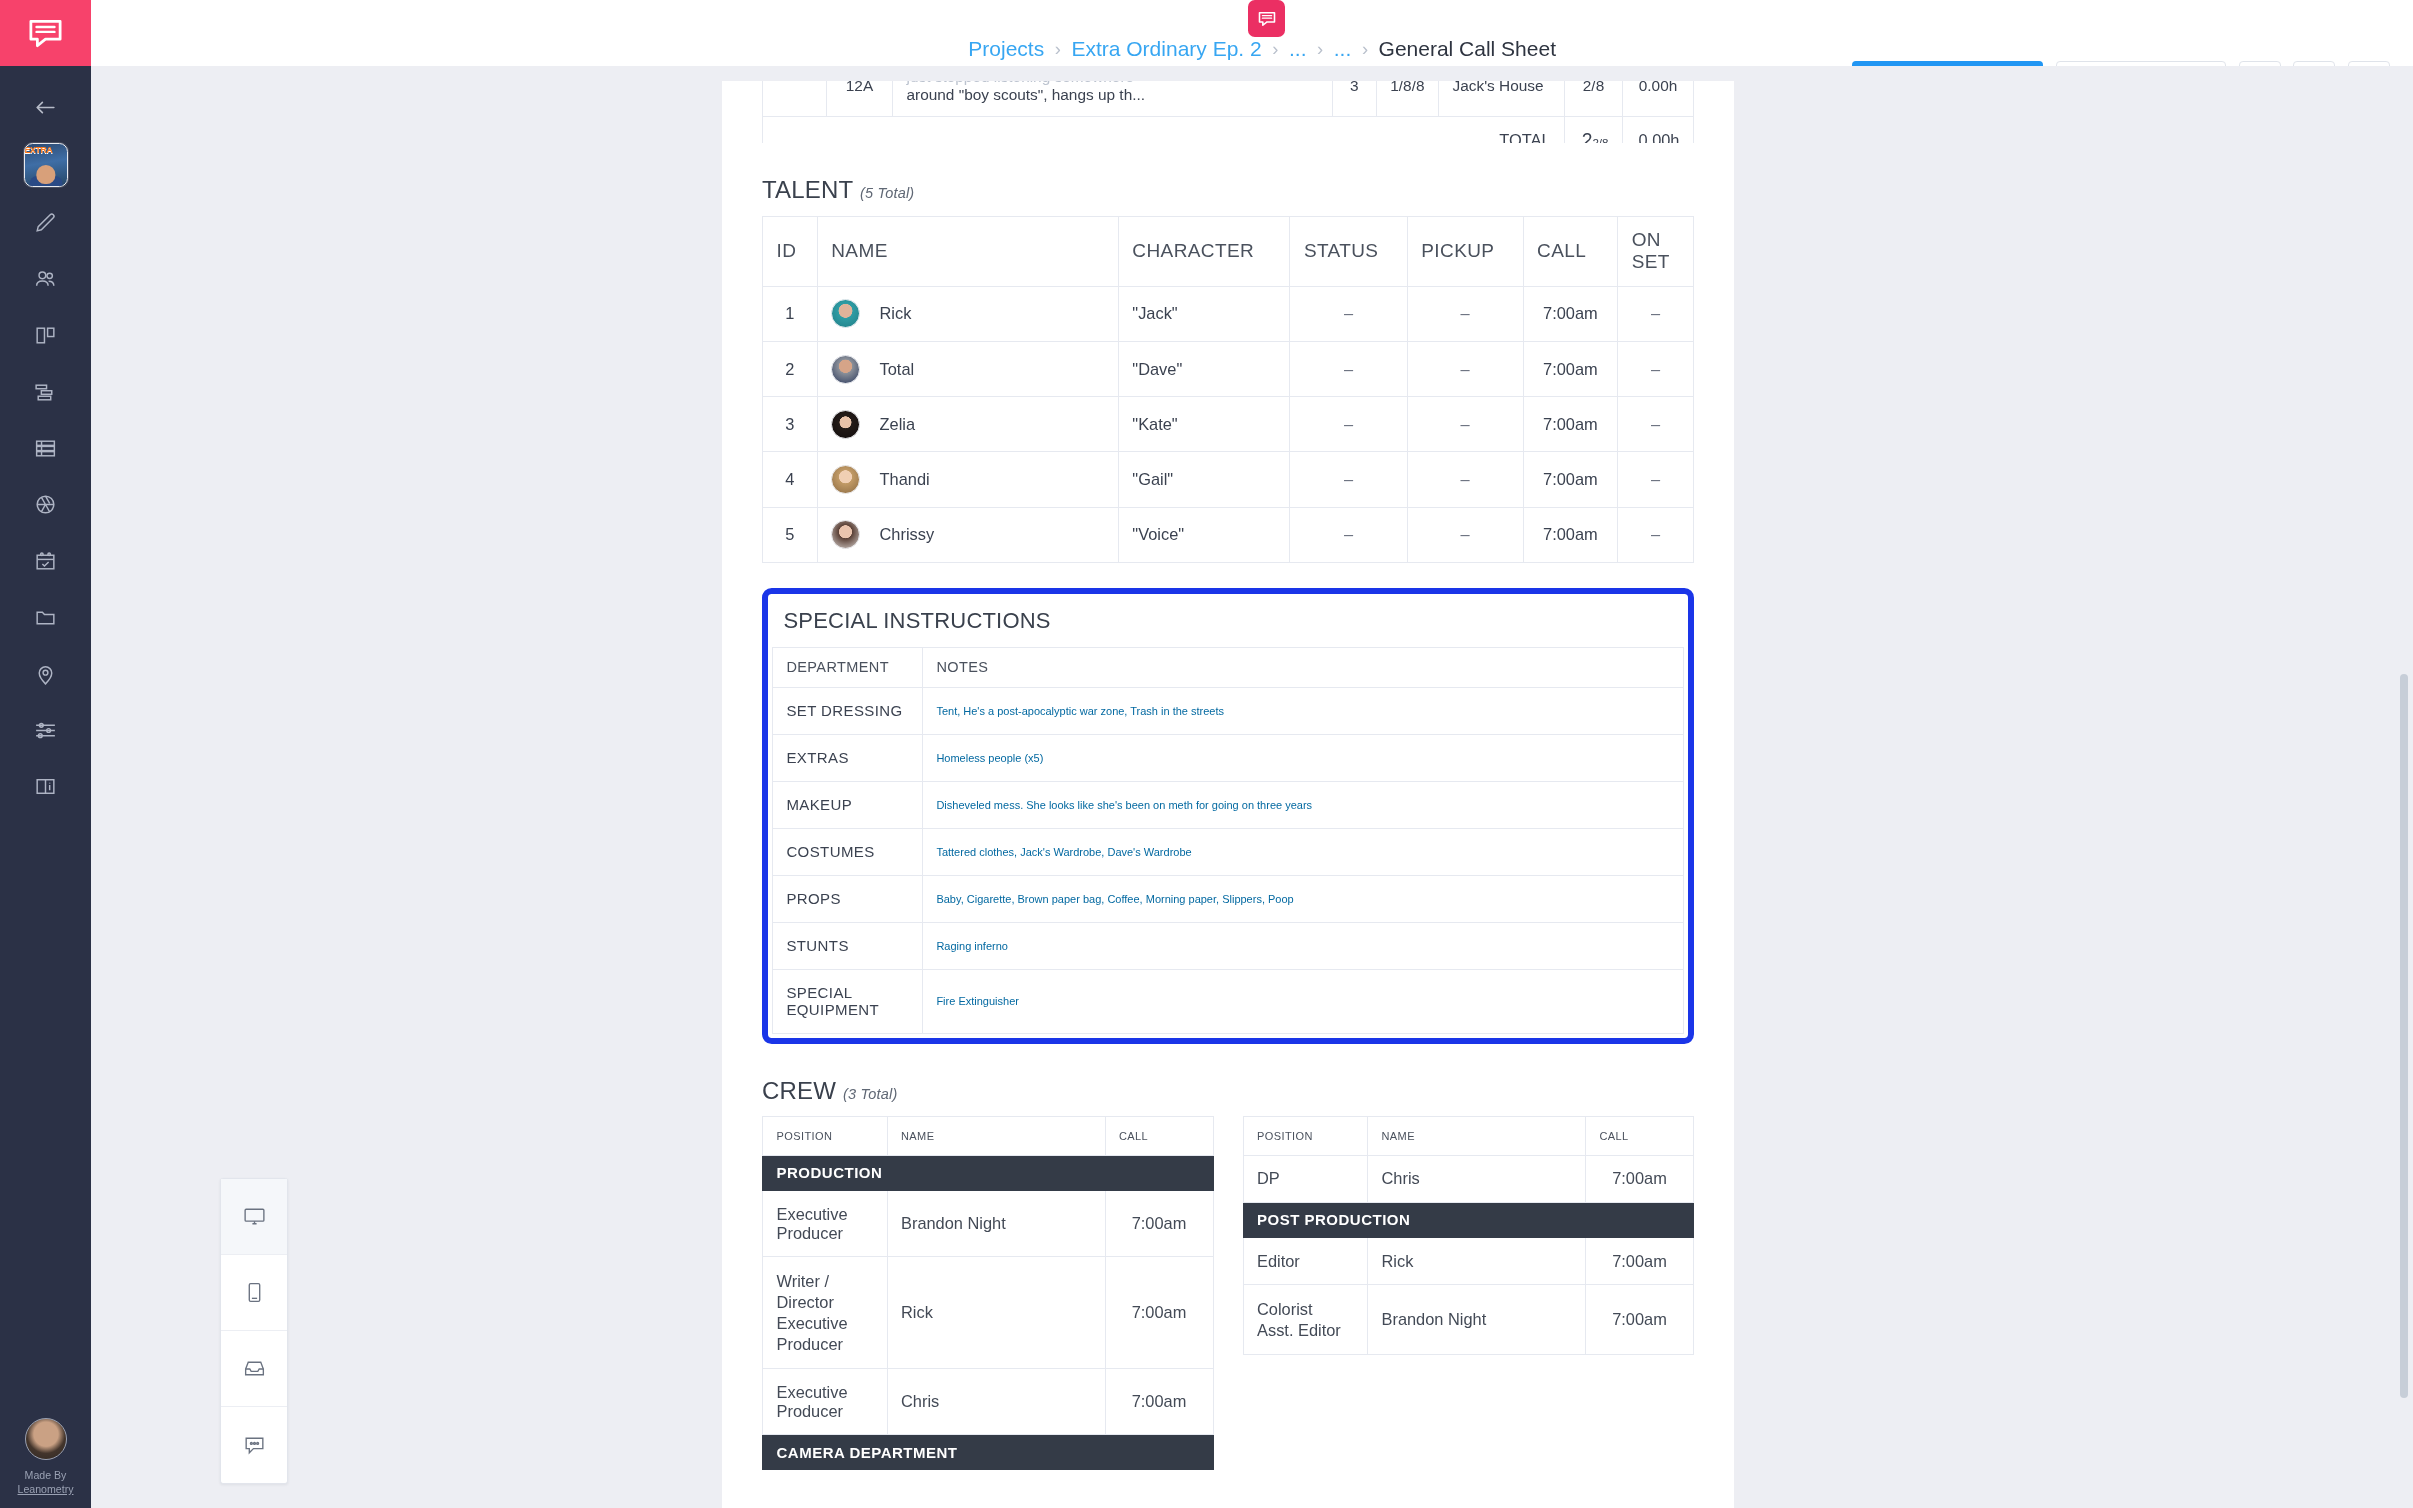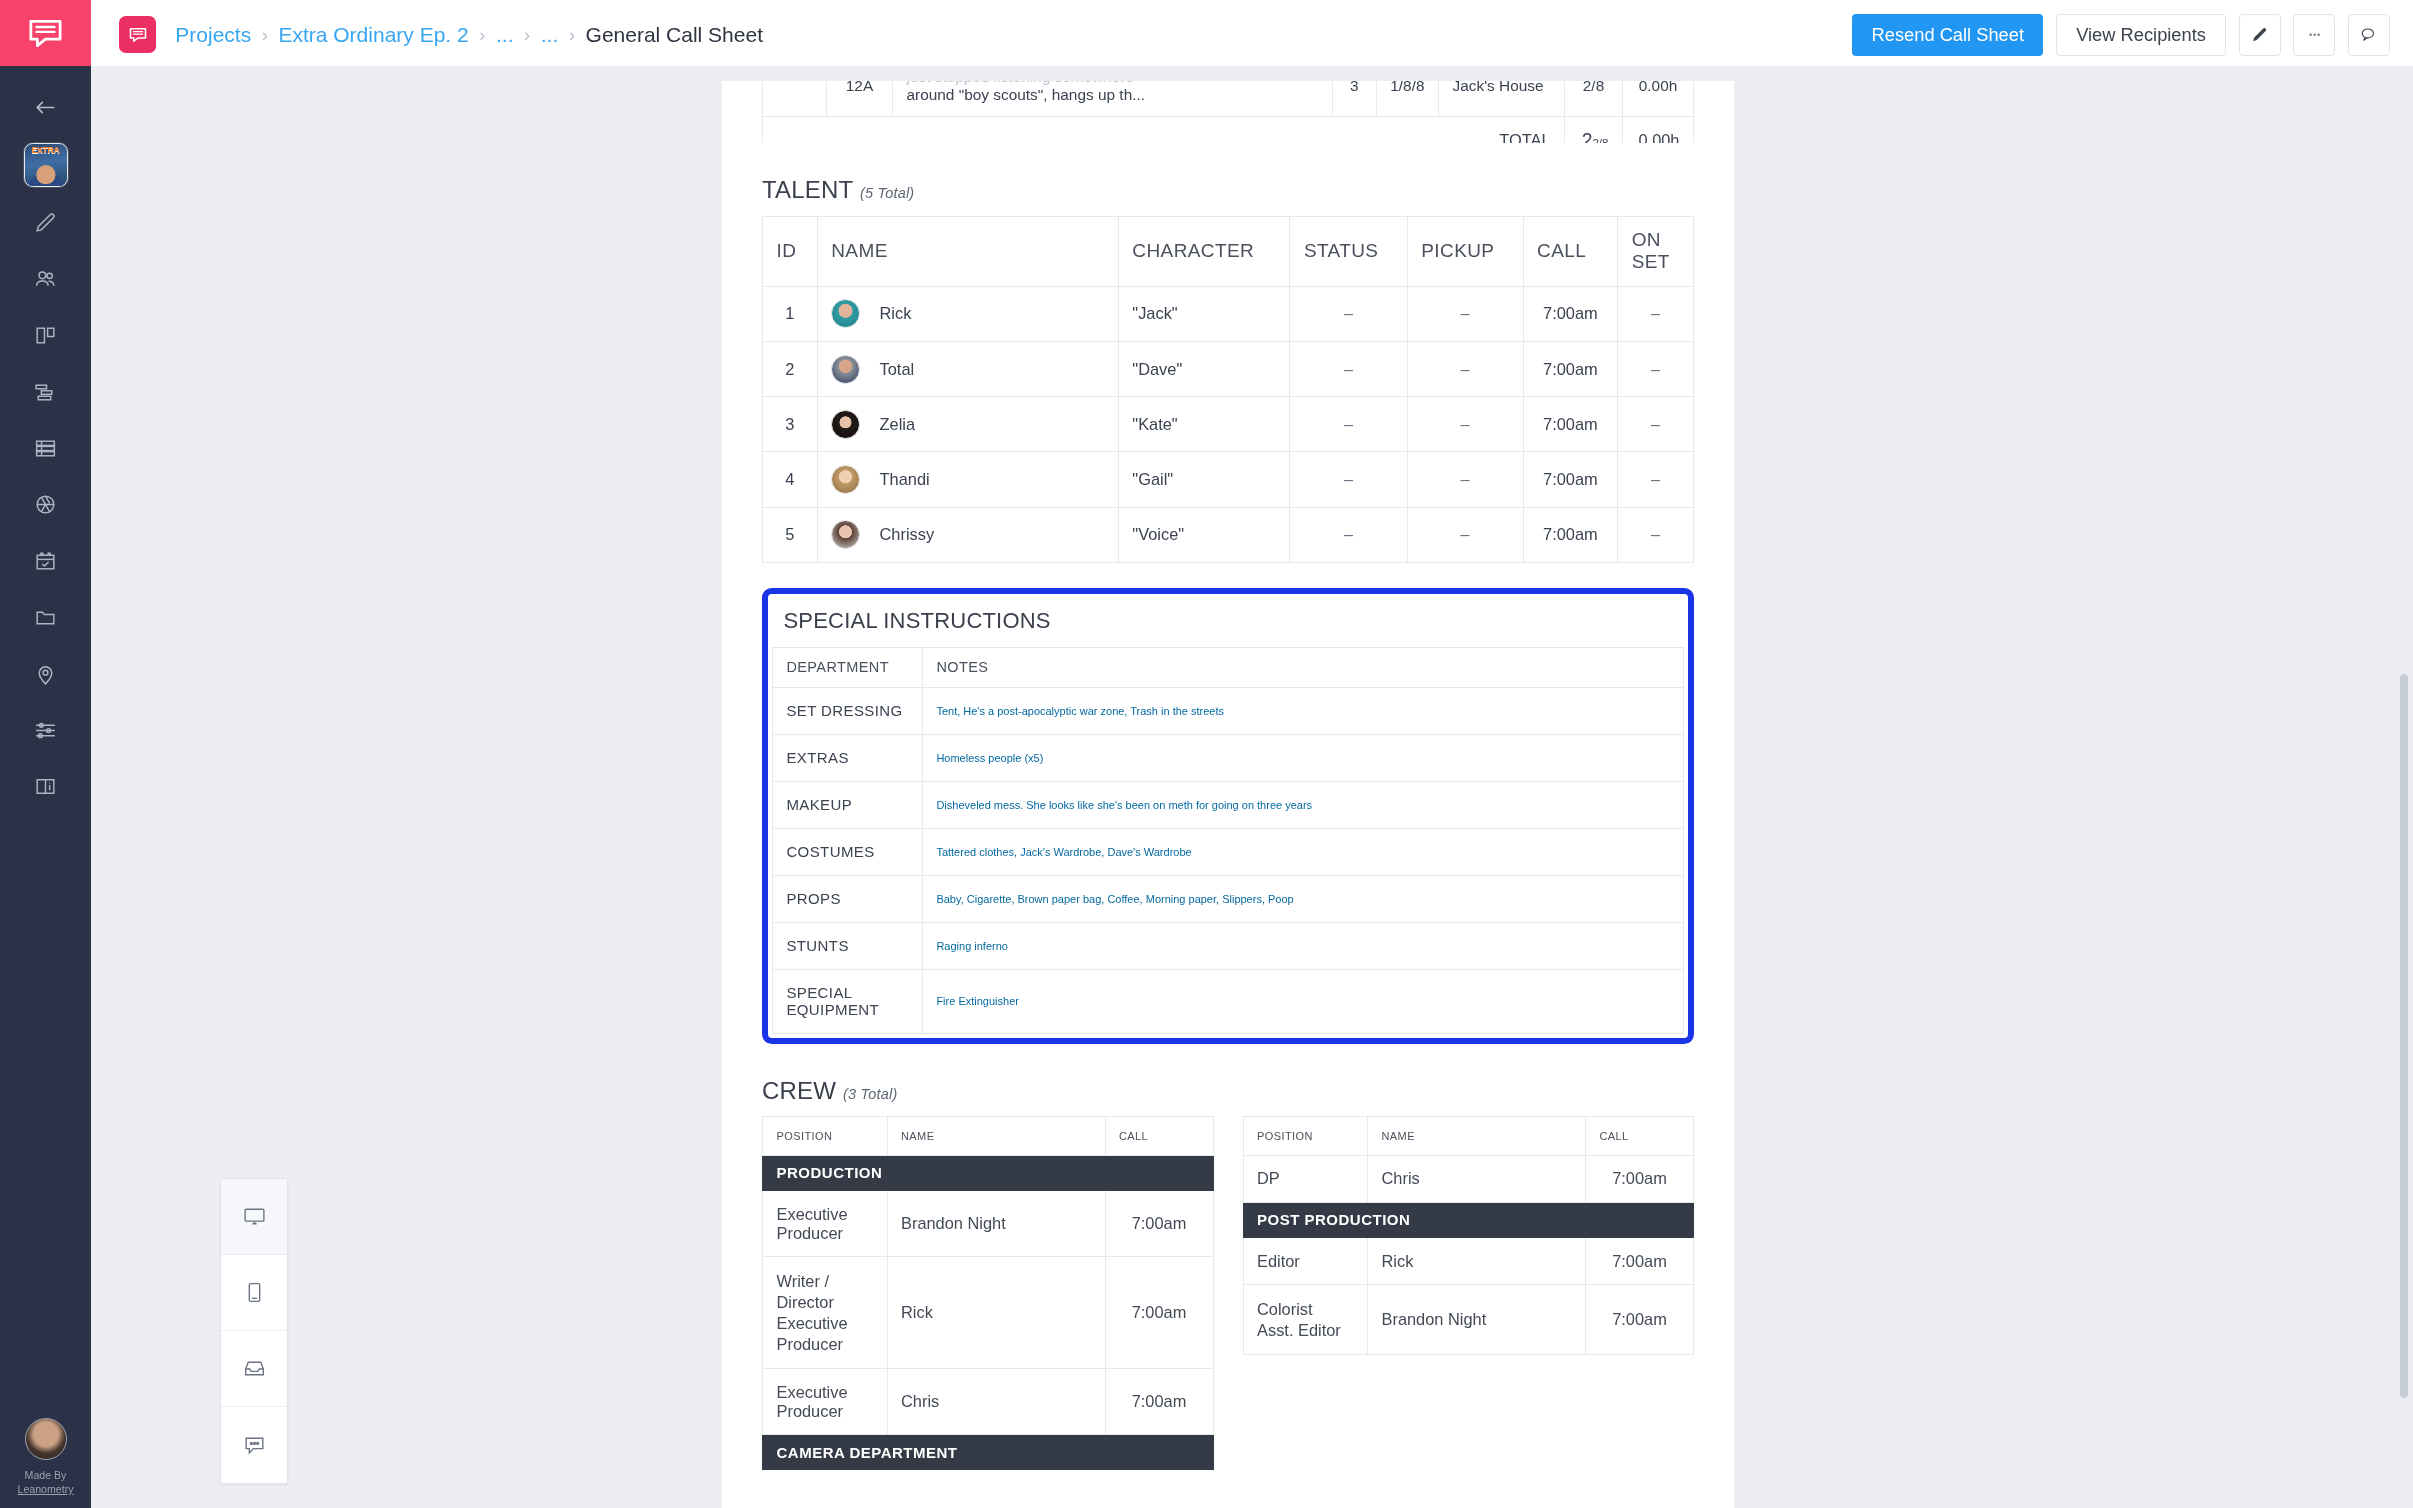--- a/index.html
+++ b/index.html
@@ -32,21 +32,21 @@
   .rail-thumb {
     margin-top: 21px;
     width: 44px; height: 44px; border-radius: 8.7px;
     background: linear-gradient(170deg,#2d4a72 0%,#3f6ea6 45%,#264766 100%);
     border: 1.9px solid #e8eaf0;
     overflow: hidden; position: relative; cursor: pointer;
     box-shadow: 0 0 0 1px rgba(255,255,255,.15);
   }
   .rail-thumb .tt {
     position: absolute; top: 2.9px; left: 0; width: 100%;
-    text-align: center; font-size: 8.7px; font-weight: 700;
+    text-align: left; font-size: 8.7px; font-weight: 700;
     color: #ff7a1a; letter-spacing: -0.3px; line-height: 7.7px;
     text-shadow: 0 1px 0 #fff;
   }
   .rail-thumb .face {
     position: absolute; bottom: 1.9px; left: 50%; transform: translateX(-50%);
     width: 19.3px; height: 19.3px; border-radius: 50% 50% 45% 45%;
     background: #d8a07a;
   }
   .rail-thumb .body {
     position: absolute; bottom: -3.9px; left: 50%; transform: translateX(-50%);
@@ -72,20 +72,21 @@
   }
   .rail-made .u { text-decoration: underline; }
 
   
   .topbar {
     position: absolute; left: 91px; top: 0;
     width: 2323px; height: 70px;
     background: #ffffff;
     display: flex; align-items: center;
     border-bottom: 1px solid #e9ecf2;
+    flex-direction: column;
   }
   .crumb-logo {
     margin-left: 28px; width: 37px; height: 37px; border-radius: 6.8px;
     background: #eb2f63; display: flex; align-items: center; justify-content: center;
     flex: none; cursor: pointer;
   }
   .crumb-logo svg { width: 20px; height: 20px; }
   .crumbs {
     display: flex; align-items: center; margin-left: 19.3px;
     font-size: 21px;

